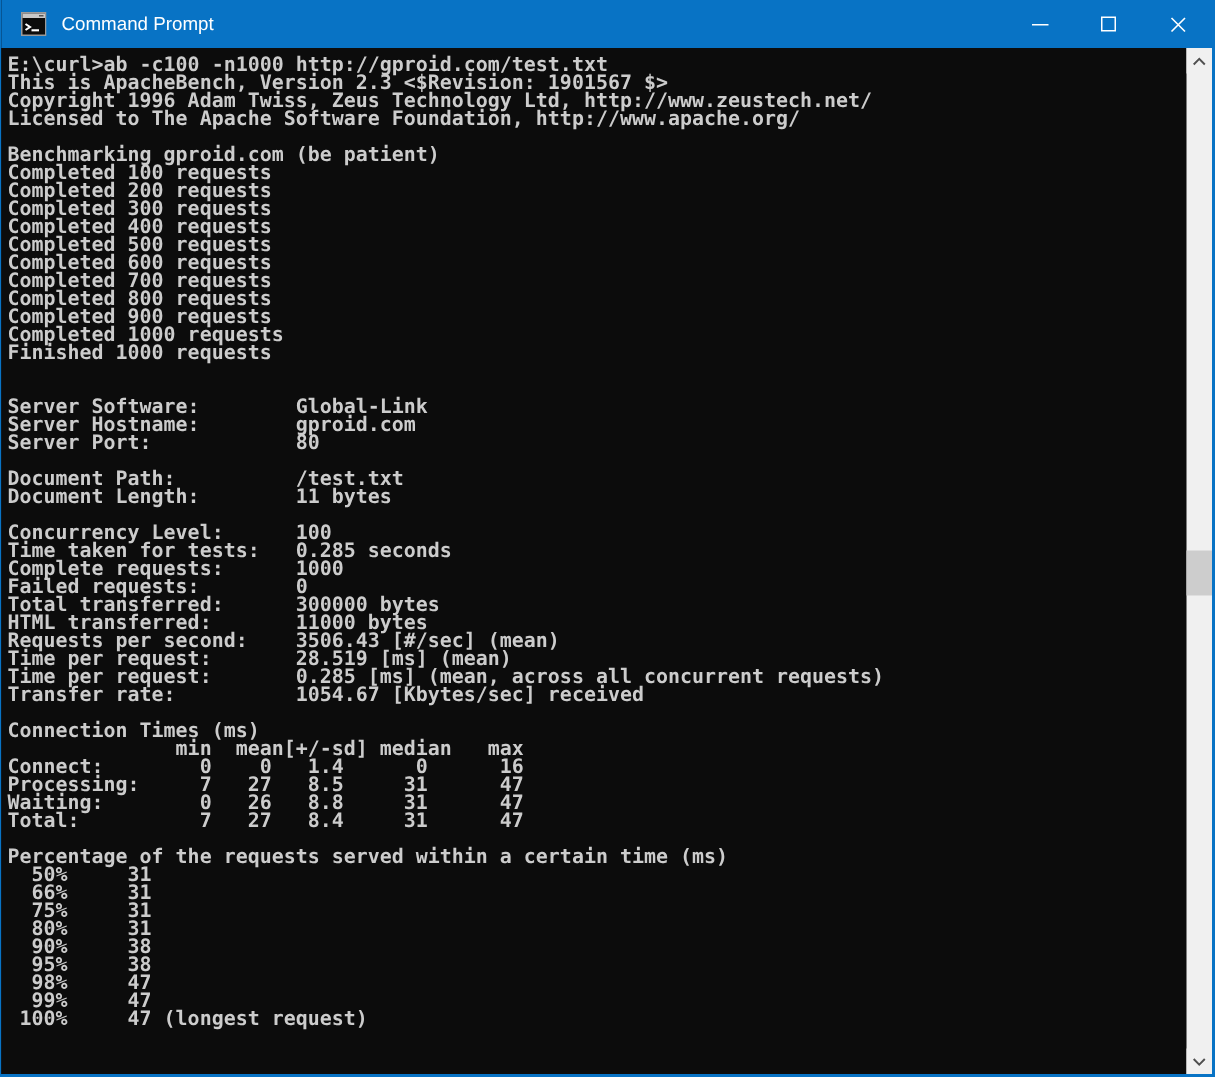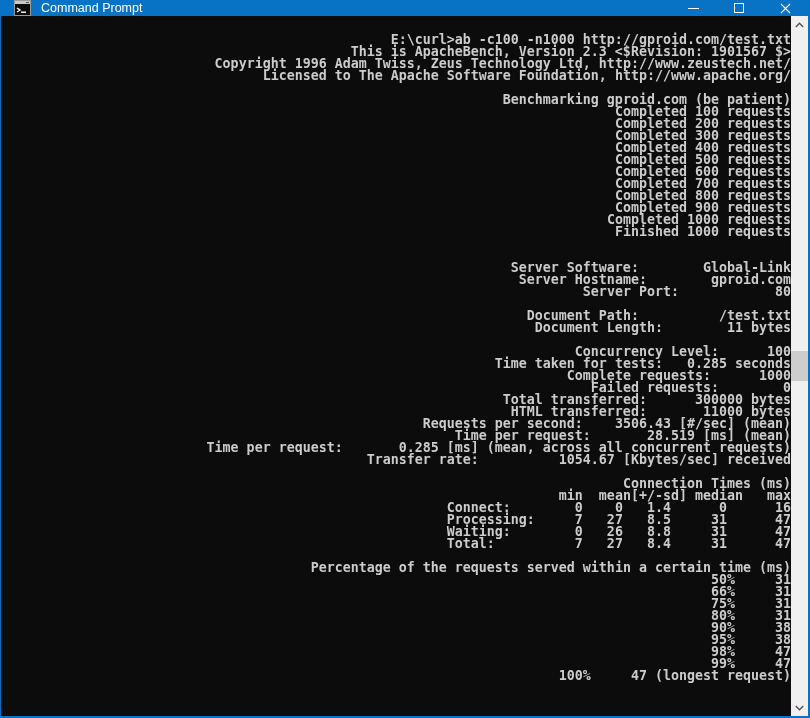--- a/index.html
+++ b/index.html
@@ -9,38 +9,37 @@
   .window {
     width:810px; height:718px;
     display:flex; flex-direction:column;
     border-left:1px solid #0873c5;
     border-right:2px solid #0873c5;
     border-bottom:2px solid #0873c5;
   }
 
   
   .titlebar {
-    flex:none; height:16px; background:#0873c5;
+    flex:none; height:32px; background:#0873c5;
     display:flex; align-items:center; color:#fff;
   }
   .titlebar-left { display:flex; align-items:center; gap:10px; padding-left:13px; flex:1; min-width:0; }
   .app-icon { width:17px; height:16px; flex:none; }
   .window-title { font-size:12.5px; color:#fff; white-space:nowrap; }
   .caption-buttons { display:flex; flex:none; height:32px; }
   .caption-btn { width:46px; height:32px; display:flex; align-items:center; justify-content:center; background:transparent; border:none; cursor:default; }
   .min-glyph { width:11px; height:1px; background:#fff; display:block; }
   .max-glyph { width:10px; height:10px; border:1px solid #fff; display:block; }
 
   
   .console-area { flex:1; display:flex; background:#0c0c0c; min-height:0; }
   .terminal {
     flex:1; min-width:0; overflow:hidden;
-    padding:18px 0 0 4px;
+    padding:6px 0 0 4px;
     background:#0c0c0c;
-    text-align:right;
   }
   .terminal, .terminal pre, .prompt-line {
     font-family:"DejaVu Sans Mono","Liberation Mono",monospace;
     font-weight:bold;
     font-size:13.3px; line-height:12px;
     color:#cccccc;
     letter-spacing:0;
   }
   .terminal pre { white-space:pre; }
   .prompt-line { white-space:pre; display:flex; align-items:flex-end; height:12px; }

